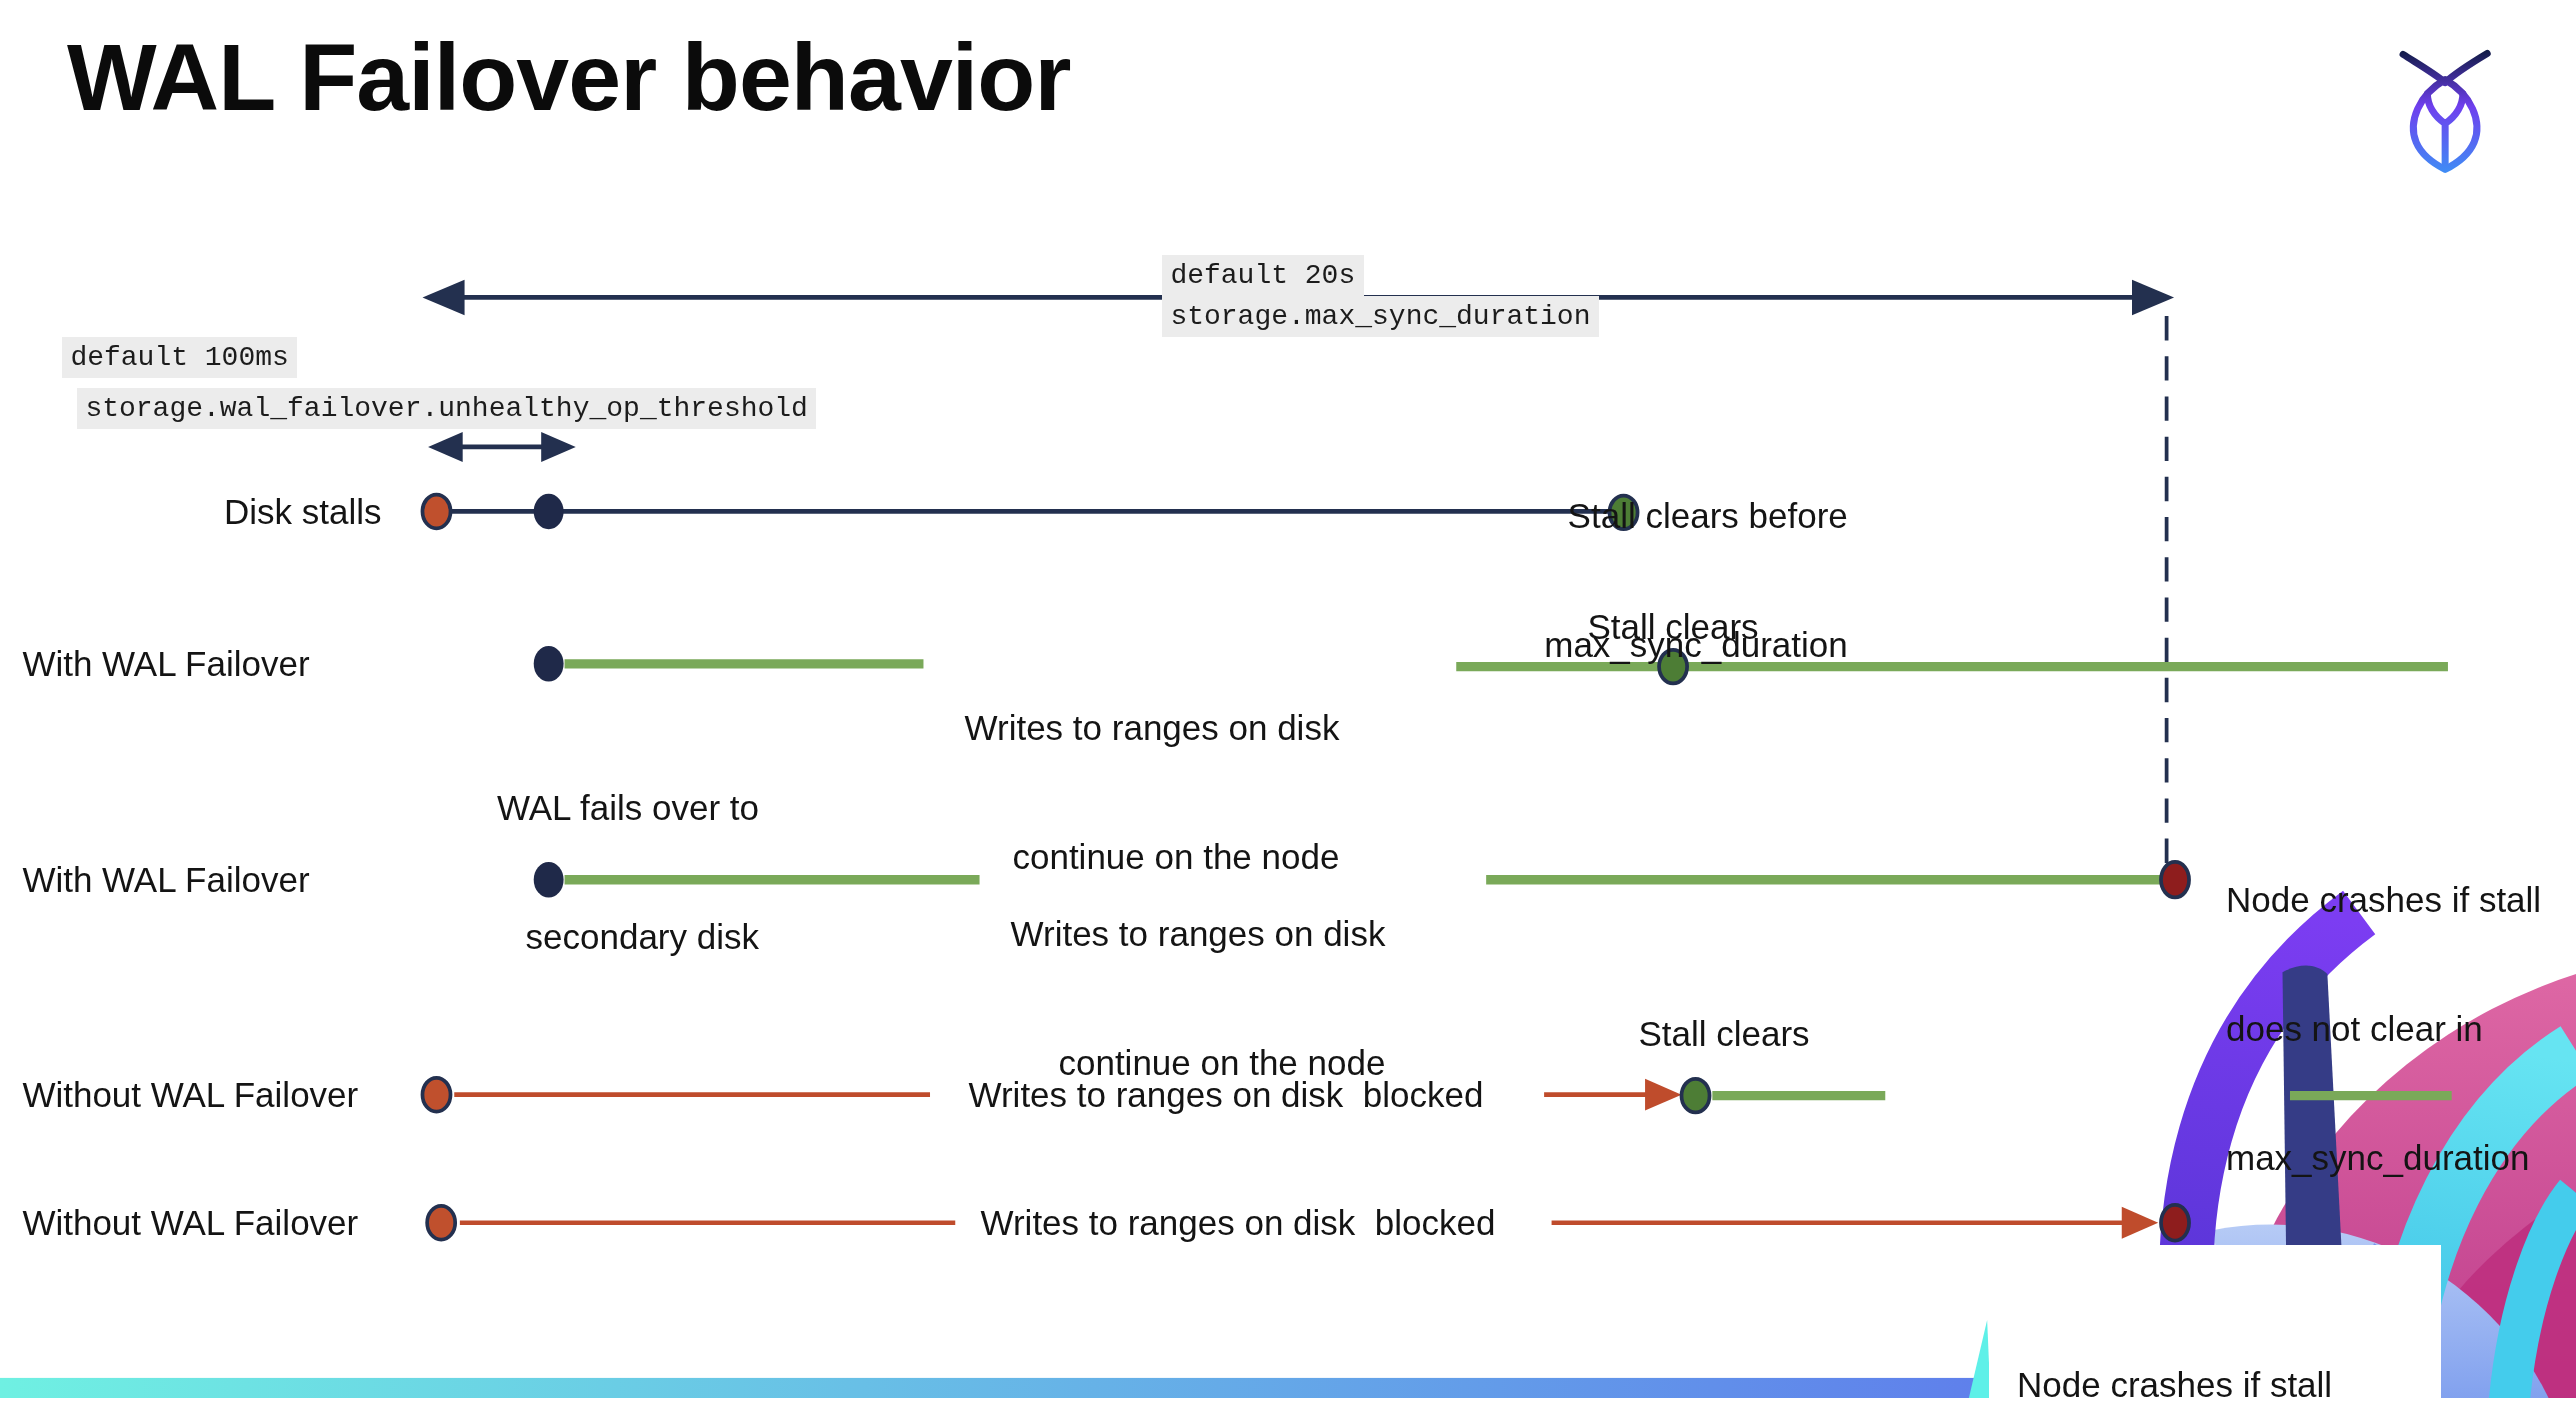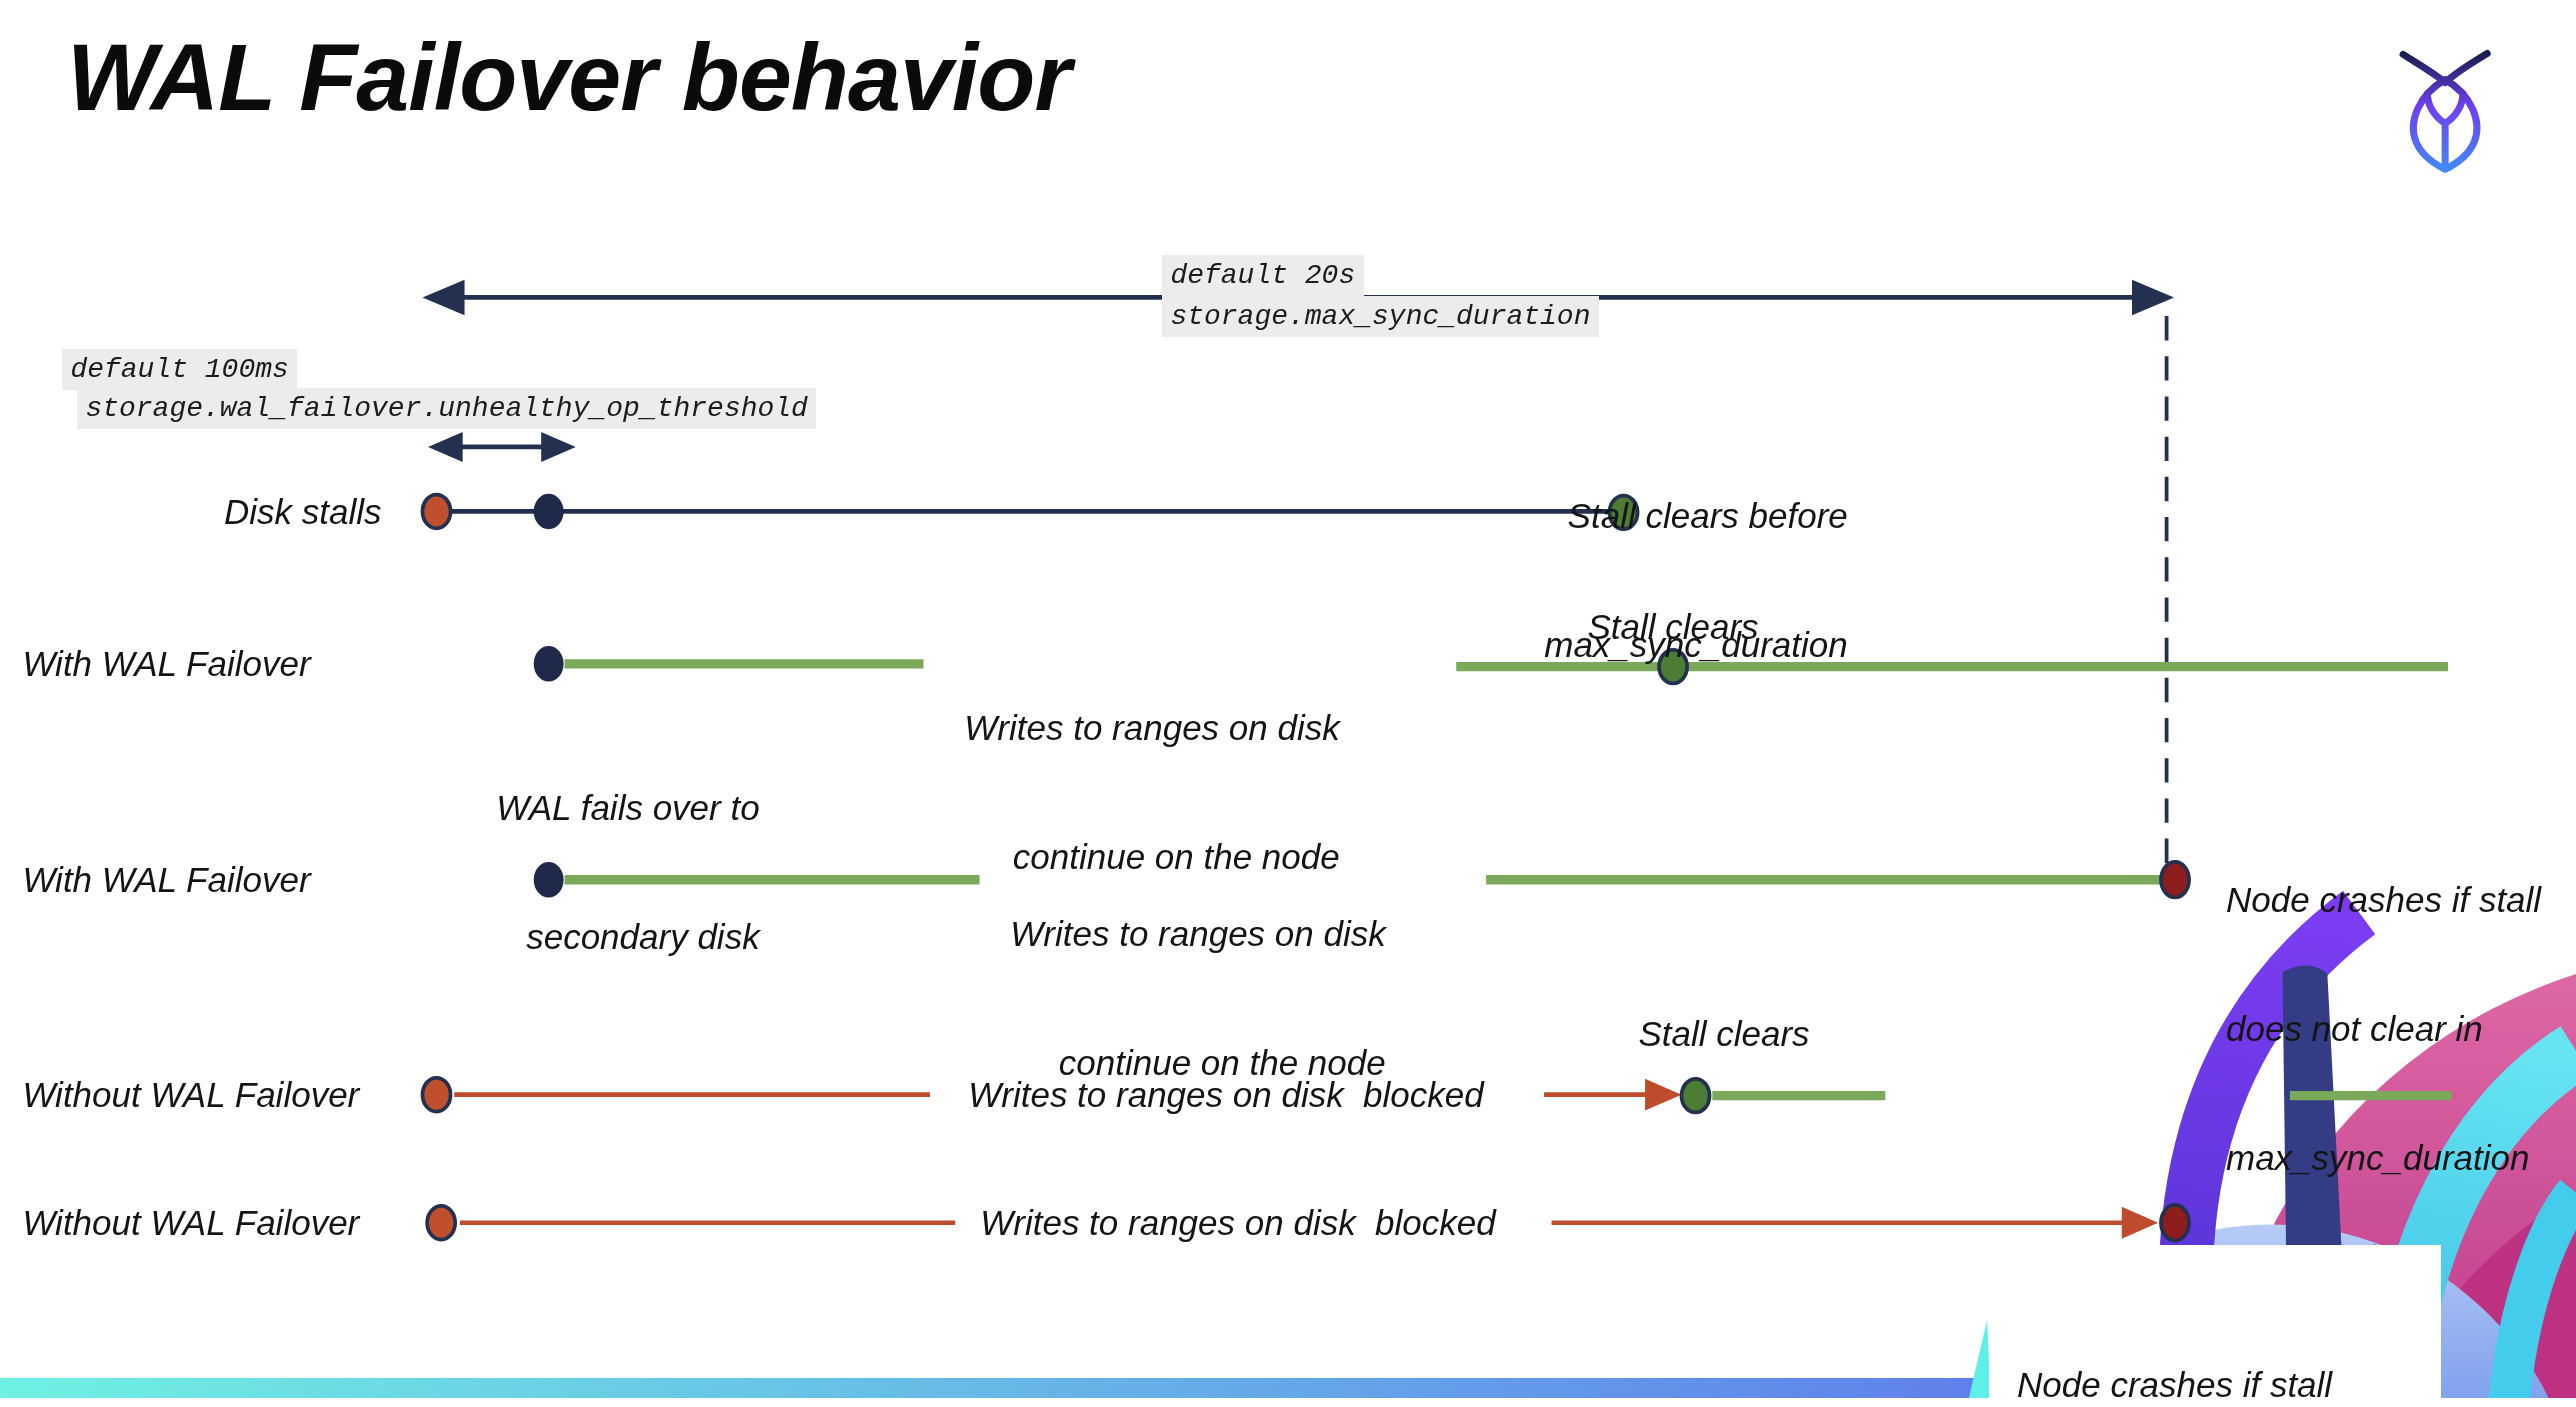--- a/index.html
+++ b/index.html
@@ -1,17 +1,17 @@
 <!DOCTYPE html>
 <html style="font-size:15px"><head>
 <meta charset="utf-8">
 <style>
   html,body{margin:0;padding:0;background:#ffffff;}
   #stage{position:relative;width:2576px;height:1398px;background:#ffffff;overflow:hidden;
-         font-family:"Liberation Sans",sans-serif;color:#141414;font-style:italic;}
+         font-family:"Liberation Sans",sans-serif;color:#141414;}
   #gfx{position:absolute;left:0;top:0;z-index:1;}
   .txt{position:absolute;z-index:3;white-space:pre;}
   .title{font-size:95px;font-weight:bold;letter-spacing:-0.9px;color:#0b0b0b;line-height:1.05;}
   .code{font-family:"Liberation Mono","DejaVu Sans Mono",monospace;font-size:28px;line-height:32px;
         background:#ececec;color:#1c1c1c;padding:4.7px 8.4px;display:inline-block;}
   .codewrap{position:absolute;z-index:3;margin-left:28px;}
   .rowlab{font-size:35px;line-height:43px;}
   .ann{font-size:35px;line-height:43px;text-align:right;transform:translateX(-50%);}
   .ann-left{font-size:35px;line-height:43px;text-align:left;}
   .whitebox{position:absolute;z-index:2;background:#ffffff;}
@@ -131,21 +131,21 @@
   <div class="whitebox" style="left:1989px;top:1245px;width:452px;height:163px;"></div>
 
   <div class="txt title" style="left:67px;top:28px;">WAL Failover behavior</div>
 
   <div class="codewrap" style="left:1134px;top:255px;">
     <span class="code">default 20s</span>
   </div>
   <div class="codewrap" style="left:1134px;top:296px;">
     <span class="code">storage.max_sync_duration</span>
   </div>
-  <div class="codewrap" style="left:34px;top:349px;">
+  <div class="codewrap" style="left:34px;top:337px;">
     <span class="code">default 100ms</span>
   </div>
   <div class="codewrap" style="left:34px;top:388px;padding-left:15px;">
     <span class="code">storage.wal_failover.unhealthy_op_threshold</span>
   </div>
 
   <div class="txt rowlab" style="left:224px;top:490px;">Disk stalls</div>
   <div class="txt rowlab" style="left:22.4px;top:642px;">With WAL Failover</div>
   <div class="txt rowlab" style="left:22.4px;top:858px;">With WAL Failover</div>
   <div class="txt rowlab" style="left:22.4px;top:1073px;">Without WAL Failover</div>

